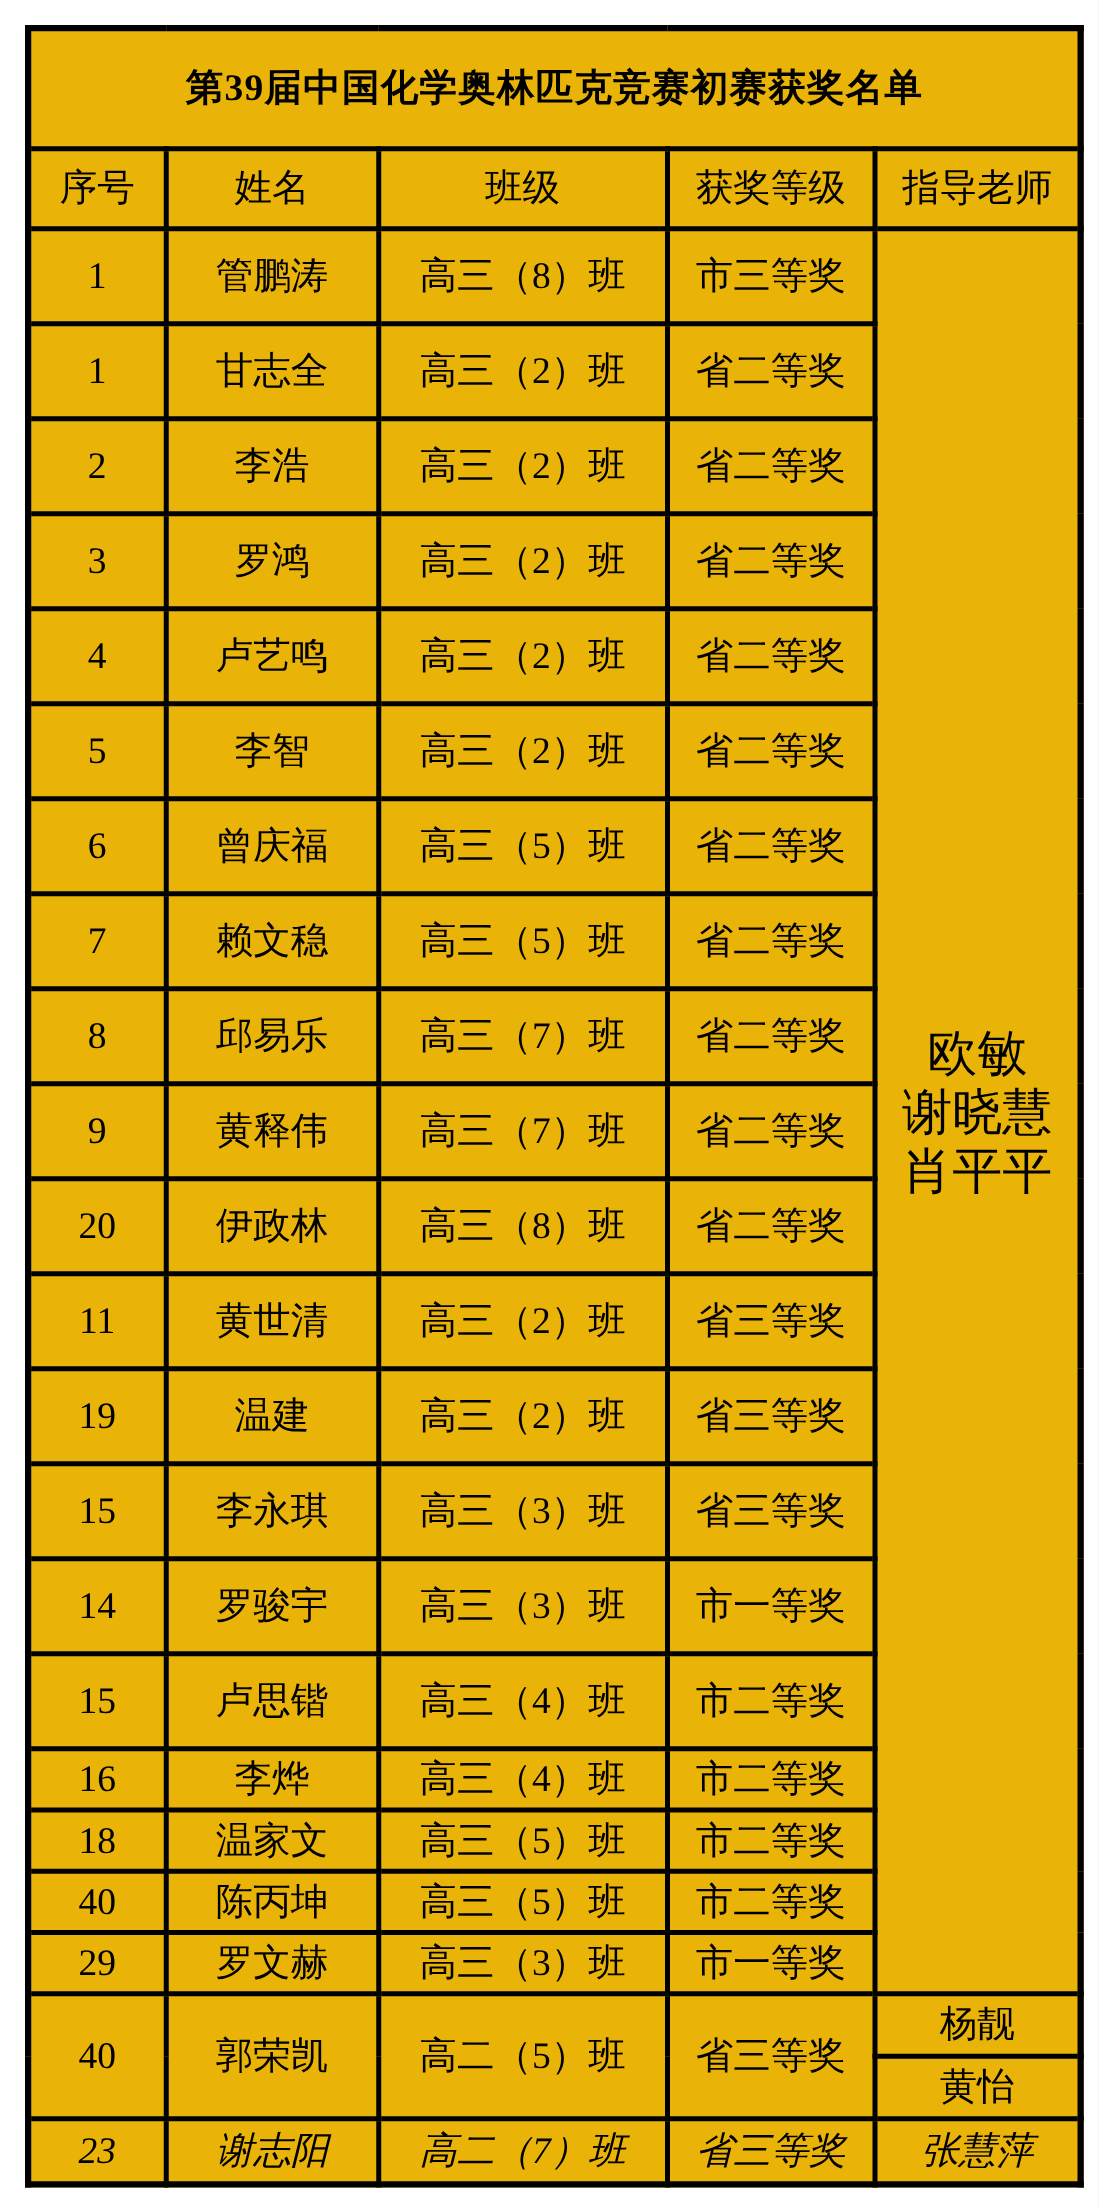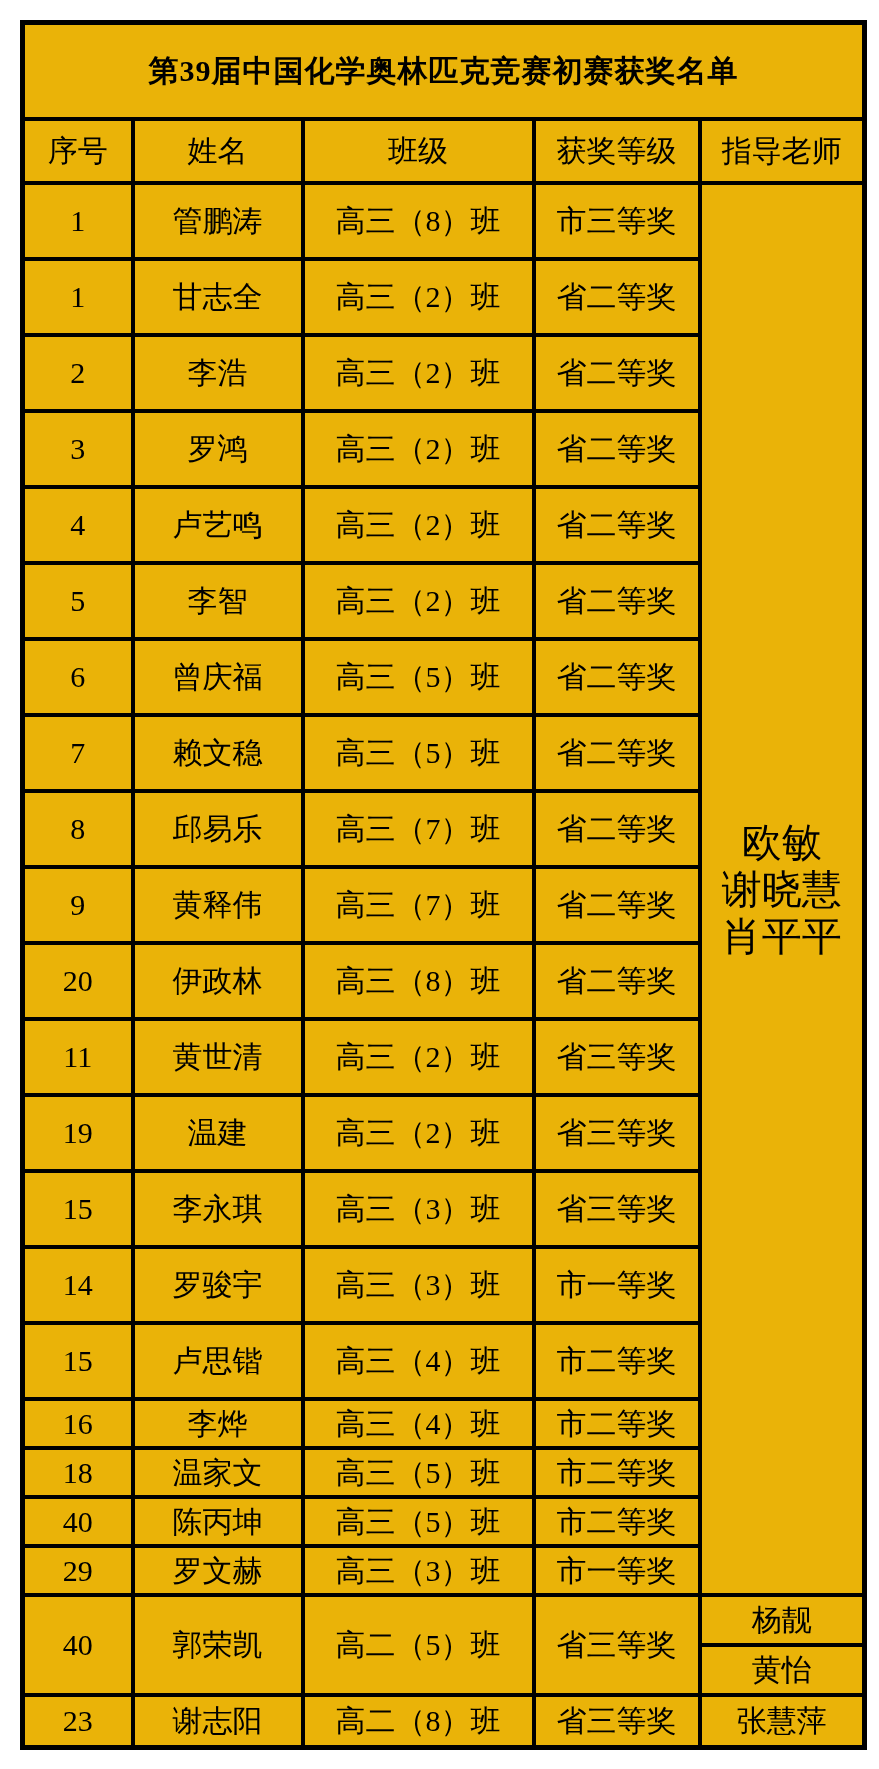--- a/index.html
+++ b/index.html
@@ -38,21 +38,21 @@
     font-weight: bold;
     letter-spacing: 1px;
     border-width: 5px;
   }
   tr.header-row td {
     height: 60px;
   }
   tr.r-tall td { height: 72px; }
   tr.r-short td { height: 45px; }
   tr.r-sub td { height: 46px; }
-  tr.r-last td { height: 48px; }
+  tr.r-last td { height: 48px; font-style: italic; }
   td.teacher-merged {
     vertical-align: middle;
   }
   td.teacher-merged .t-line {
     line-height: 47px;
     font-size: 40px;
   }
   
   table.award-table { border: 5px solid #000000; }
 </style>
@@ -213,19 +213,19 @@
         <td rowspan="2">省三等奖</td>
         <td>杨靓</td>
       </tr>
       <tr class="r-sub">
         <td>黄怡</td>
       </tr>
 
       <tr class="r-last">
         <td>23</td>
         <td>谢志阳</td>
-        <td>高二（8）班</td>
+        <td>高二（7）班</td>
         <td>省三等奖</td>
         <td>张慧萍</td>
       </tr>
     </tbody>
   </table>
 </div>
 
 </body></html>

